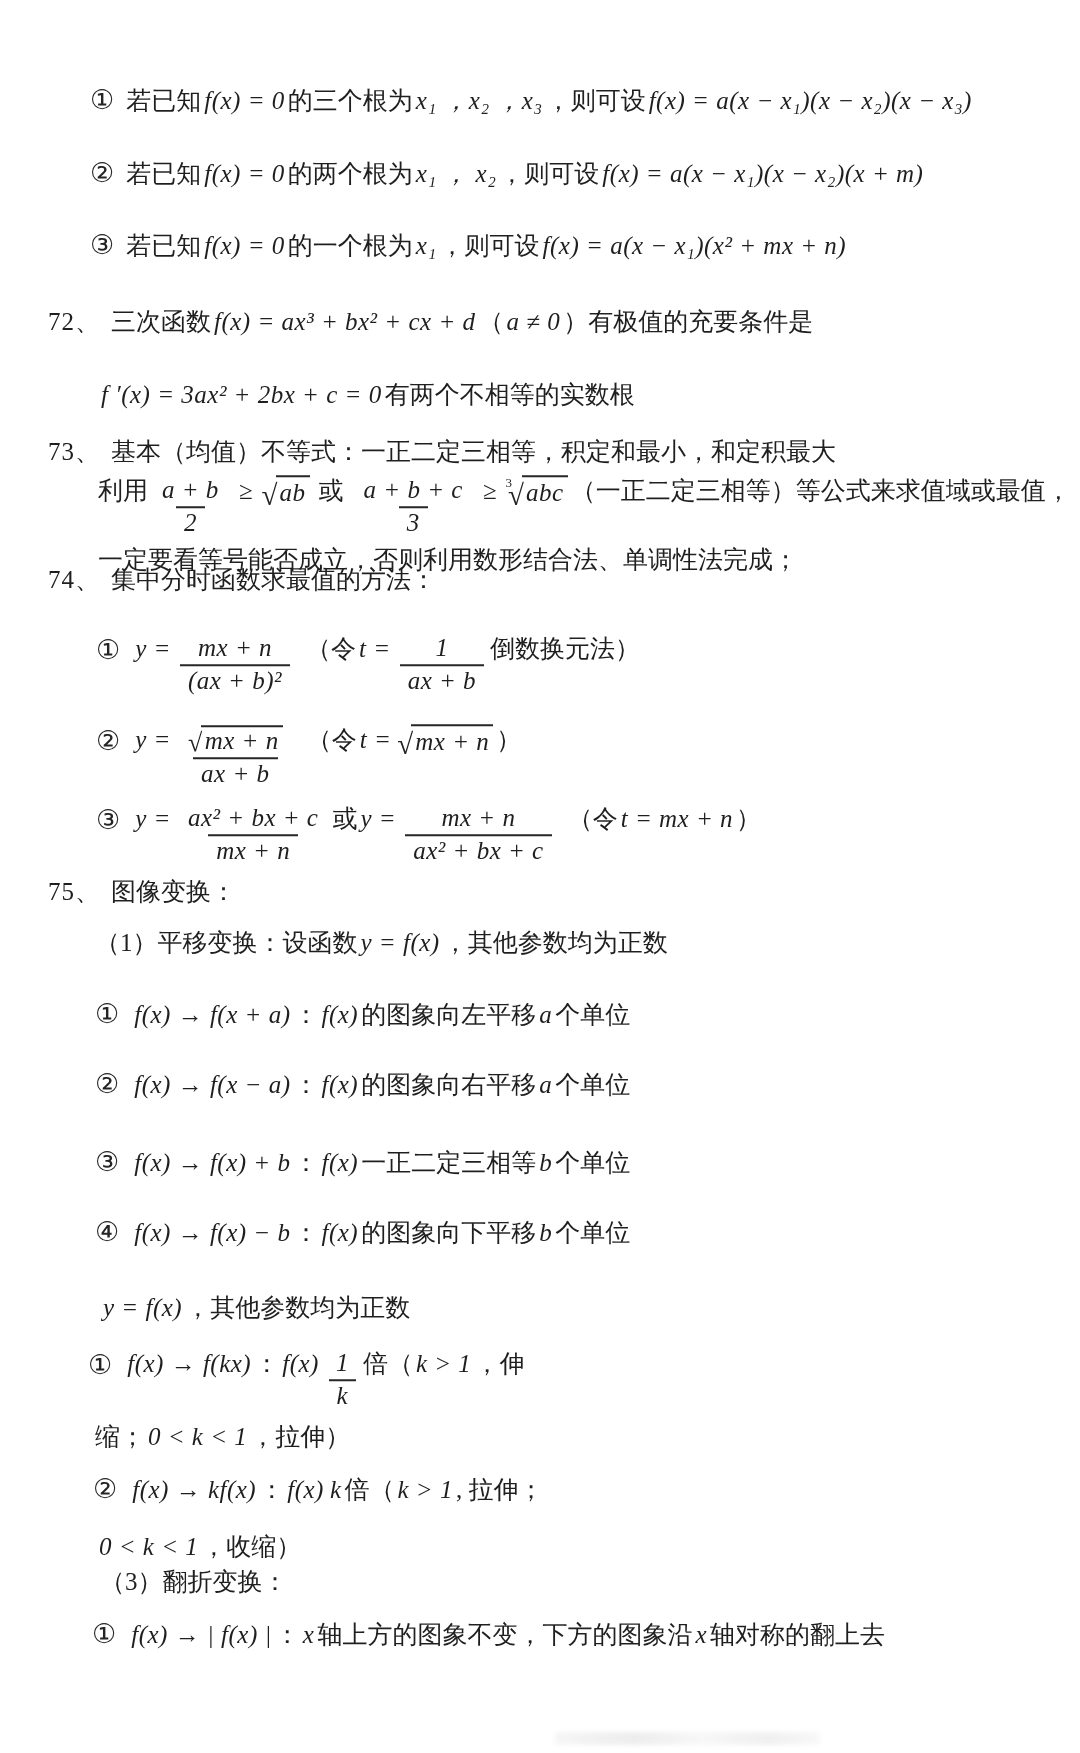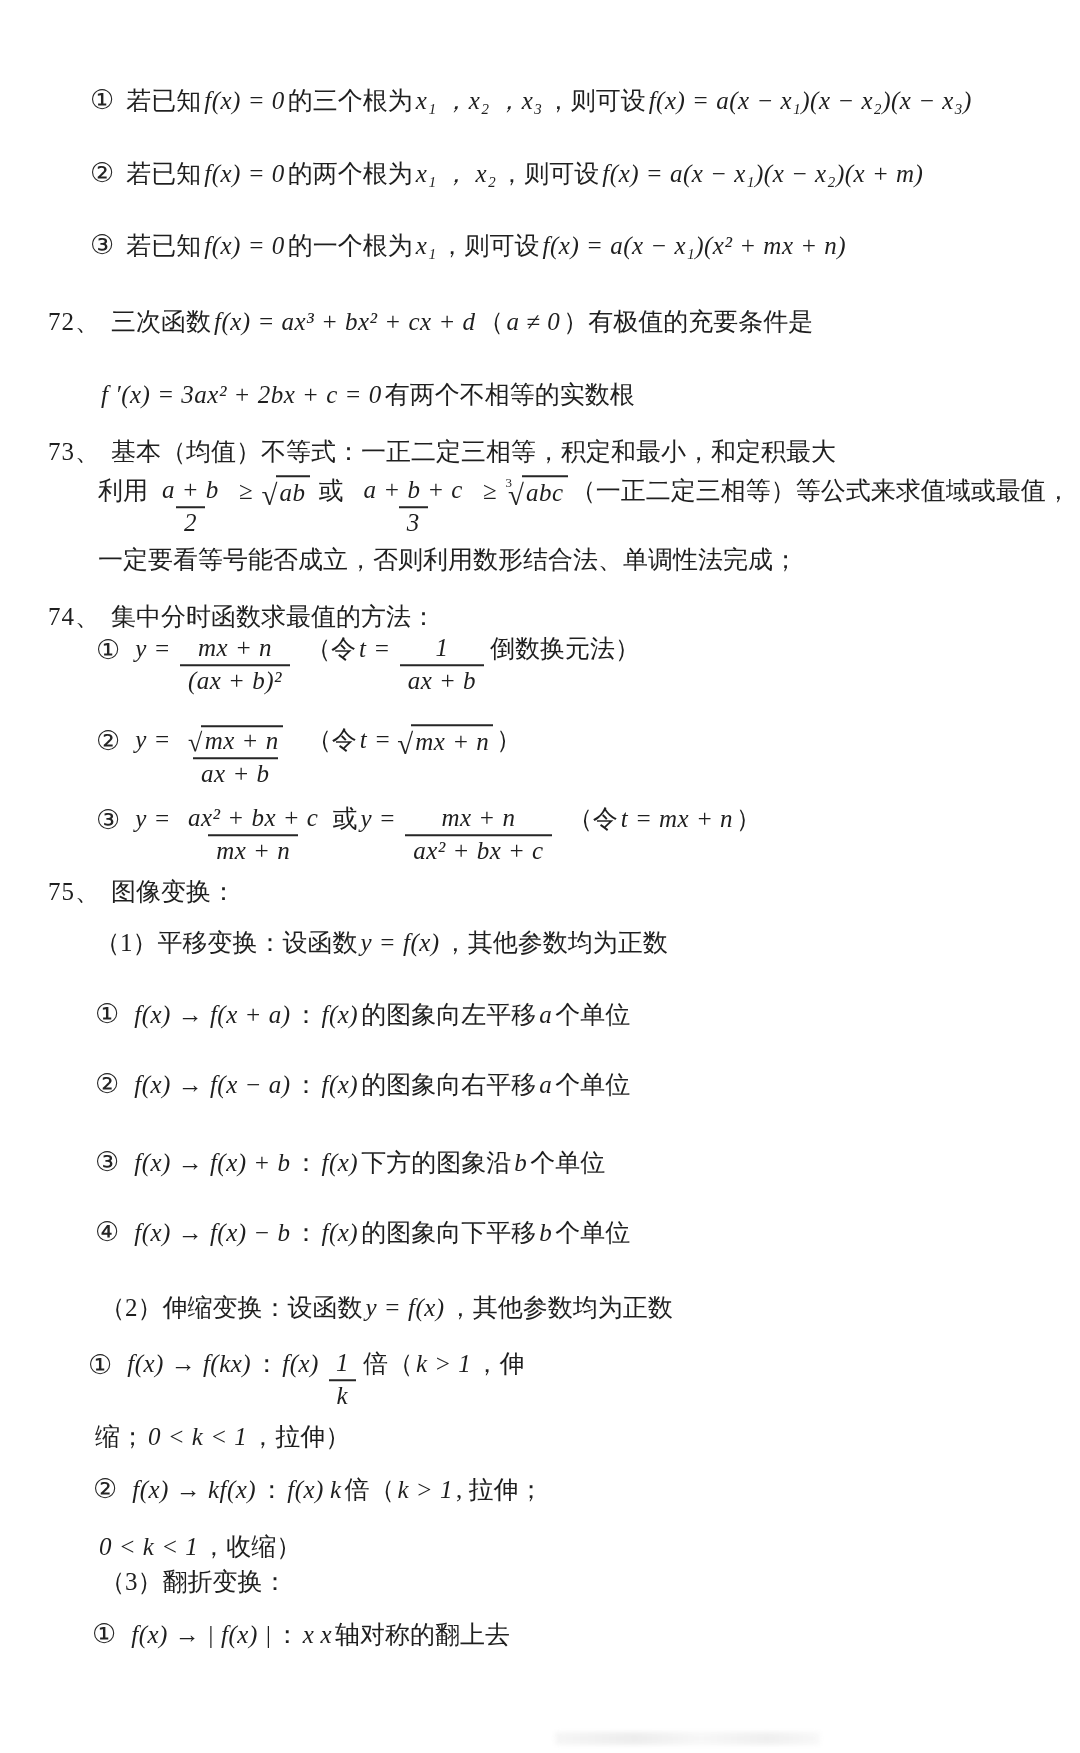--- a/index.html
+++ b/index.html
@@ -103,21 +103,21 @@
       <span class="ridx">3</span>
       <span class="rsign">√</span>
       <span class="under">abc</span>
     </span>
     <span class="t">（一正二定三相等）等公式来求值域或最值，</span>
   </div>
   <div class="line" style="top:560px;left:98px">
     <span class="t">一定要看等号能否成立，否则利用数形结合法、单调性法完成；</span>
   </div>
 
-  <div class="line" style="top:617px;left:48px">
+  <div class="line" style="top:580px;left:48px">
     <span class="no">74、</span>
     <span class="t">集中分时函数求最值的方法：</span>
   </div>
 
   <div class="line fx" style="top:665px;left:96px">
     <span class="circ">①</span>
     <span class="m">y =</span>
     <span class="frac">
       <span class="num">mx + n</span>
       <span class="den">(ax + b)²</span>
@@ -197,37 +197,36 @@
     <span class="t">的图象向右平移</span>
     <span class="m">a</span>
     <span class="t">个单位</span>
   </div>
 
   <div class="line" style="top:1163px;left:95px">
     <span class="circ">③</span>
     <span class="m">f(x) → f(x) + b</span>
     <span class="t">：</span>
     <span class="m">f(x)</span>
-    <span class="t">下方的图象沿</span>
+    <span class="t">一正二定三相等</span>
     <span class="m">b</span>
     <span class="t">个单位</span>
   </div>
 
   <div class="line" style="top:1233px;left:95px">
     <span class="circ">④</span>
     <span class="m">f(x) → f(x) − b</span>
     <span class="t">：</span>
     <span class="m">f(x)</span>
     <span class="t">的图象向下平移</span>
     <span class="m">b</span>
     <span class="t">个单位</span>
   </div>
 
   <div class="line" style="top:1308px;left:100px">
-    <span class="t">（2）伸缩变换：设函数</span>
     <span class="m">y = f(x)</span>
     <span class="t">，其他参数均为正数</span>
   </div>
 
   <div class="line fx" style="top:1380px;left:88px">
     <span class="circ">①</span>
     <span class="m">f(x) → f(kx)</span>
     <span class="t">：</span>
     <span class="m">f(x)</span>
     <span class="frac">
@@ -263,18 +262,19 @@
 
   <div class="line" style="top:1582px;left:100px">
     <span class="t">（3）翻折变换：</span>
   </div>
 
   <div class="line" style="top:1635px;left:92px">
     <span class="circ">①</span>
     <span class="m">f(x) → | f(x) |</span>
     <span class="t">：</span>
     <span class="m">x</span>
+    <span class="t">轴上方的图象不变，下方的图象沿</span>
     <span class="m">x</span>
     <span class="t">轴对称的翻上去</span>
   </div>
 
   <div class="wm"></div>
 </div>
 
 </body></html>

